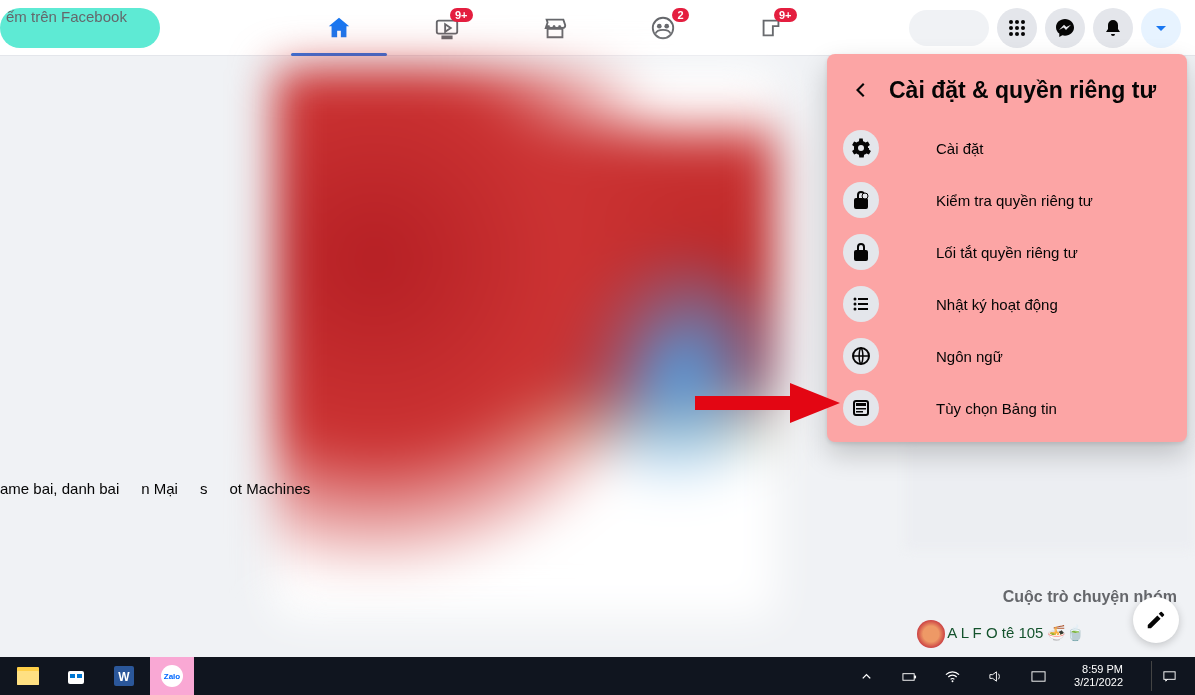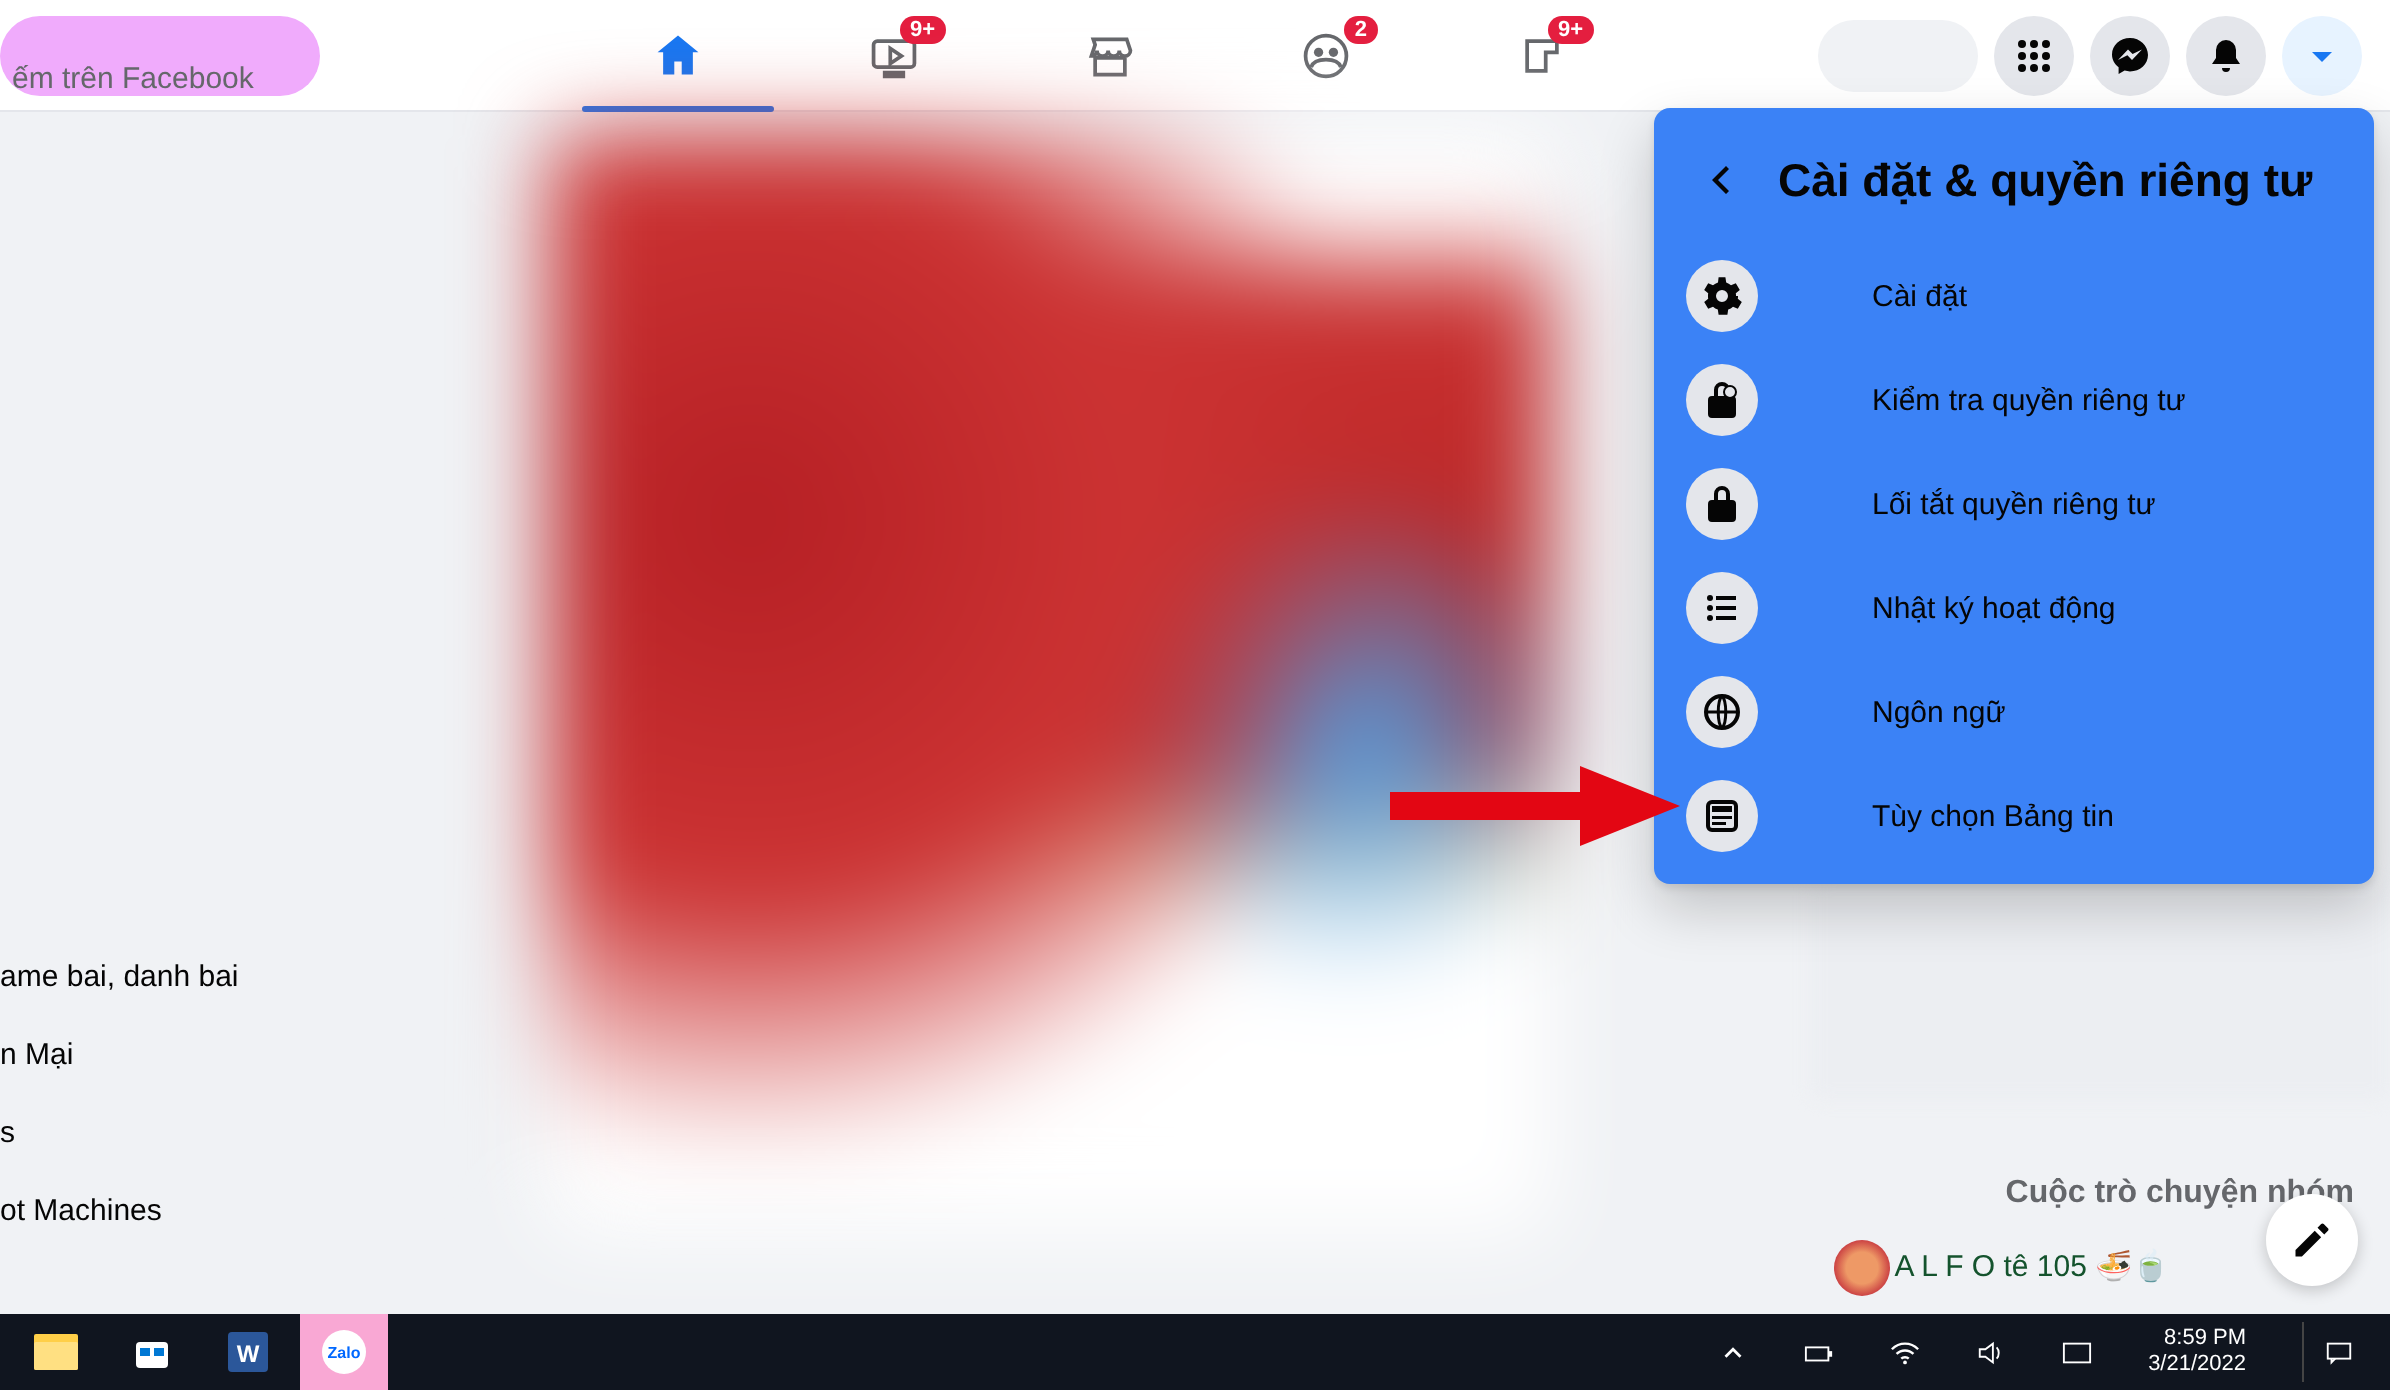--- a/index.html
+++ b/index.html
@@ -1,46 +1,46 @@
 <!DOCTYPE html>
 <html><head>
 <meta charset="utf-8">
 <style>
   * { box-sizing: border-box; margin: 0; padding: 0; font-family: Helvetica, Arial, sans-serif; }
   body { width: 1195px; height: 695px; background: #f0f2f5; overflow: hidden; position: relative; }
 
   
   .topbar { position: absolute; top: 0; left: 0; right: 0; height: 56px; background: #fff; display: flex; align-items: center; border-bottom: 1px solid #e4e6eb; }
-  .search { margin-left: 0; width: 160px; height: 40px; background: #f0abfc; border-radius: 50px; display: flex; align-items: flex-end; padding-left: 6px; color: #65676b; font-size: 15px; }
+  .search { margin-left: 0; width: 160px; height: 40px; background: #5eead4; border-radius: 50px; display: flex; align-items: flex-start; padding-left: 6px; color: #65676b; font-size: 15px; }
   .nav-center { flex: 1; display: flex; justify-content: center; gap: 8px; height: 56px; align-items: center; margin-left: 40px; }
   .tab { width: 100px; height: 52px; display: flex; align-items: center; justify-content: center; position: relative; border-radius: 8px; }
   .tab svg { width: 26px; height: 26px; fill: #65676b; }
   .tab.active svg { fill: #1877f2; }
   .tab.active::after { content: ""; position: absolute; bottom: -2px; left: 2px; right: 2px; height: 3px; background: #1877f2; border-radius: 2px; }
   .badge { position: absolute; top: 6px; right: 24px; background: #e41e3f; color: #fff; font-size: 11px; font-weight: 600; padding: 1px 5px; border-radius: 10px; }
   .nav-right { display: flex; align-items: center; gap: 8px; margin-right: 14px; }
   .profile-pill { width: 80px; height: 36px; background: #f0f2f5; border-radius: 18px; }
   .circle-btn { width: 40px; height: 40px; background: #e4e6eb; border-radius: 50%; display: flex; align-items: center; justify-content: center; }
   .circle-btn svg { width: 20px; height: 20px; fill: #050505; }
   .circle-btn.caret { background: #e7f3ff; }
   .circle-btn.caret svg { fill: #1877f2; }
 
   
-  .left-list { position: absolute; left: 0; top: 480px; display: flex; flex-direction: column; gap: 22px; color: #050505; font-size: 15px; }
+  .left-list { position: absolute; left: 0; top: 480px; display: flex; flex-direction: row; gap: 22px; color: #050505; font-size: 15px; }
 
   
   .content-blur { position: absolute; left: 275px; top: 67px; width: 500px; height: 550px; border-radius: 8px; background:
     radial-gradient(circle at 20% 35%, #b51f24 0%, #c33 35%, rgba(200,50,50,0) 60%),
     radial-gradient(circle at 80% 55%, #4aa3ea 0%, rgba(74,163,234,0) 25%),
     linear-gradient(#fff 0%, #fff 8%, #c93030 15%, #b02222 55%, #e8d9b8 65%, #fff 72%, #fff 100%);
     filter: blur(22px);
   }
 
   
-  .panel { position: absolute; top: 54px; right: 8px; width: 360px; background: #3b82f6; border-radius: 8px; box-shadow: 0 12px 28px rgba(0,0,0,0.2), 0 2px 4px rgba(0,0,0,0.1); padding: 12px 8px 8px 8px; }
+  .panel { position: absolute; top: 54px; right: 8px; width: 360px; background: #fca5a5; border-radius: 8px; box-shadow: 0 12px 28px rgba(0,0,0,0.2), 0 2px 4px rgba(0,0,0,0.1); padding: 12px 8px 8px 8px; }
   .panel-header { display: flex; align-items: center; gap: 10px; padding: 6px 8px 14px 8px; }
   .back-btn { width: 36px; height: 36px; border-radius: 50%; display: flex; align-items: center; justify-content: center; }
   .back-btn svg { width: 20px; height: 20px; fill: #050505; }
   .panel-title { font-size: 23px; font-weight: 700; color: #050505; }
   .menu-item { display: flex; align-items: center; gap: 12px; padding: 8px; border-radius: 8px; cursor: pointer; }
   .menu-icon { width: 36px; height: 36px; border-radius: 50%; background: #e4e6eb; display: flex; align-items: center; justify-content: center; flex-shrink: 0; }
   .menu-icon svg { width: 20px; height: 20px; fill: #050505; }
   .menu-label { font-size: 15px; color: #050505; font-weight: 500; margin-left: 45px; }
 
   

